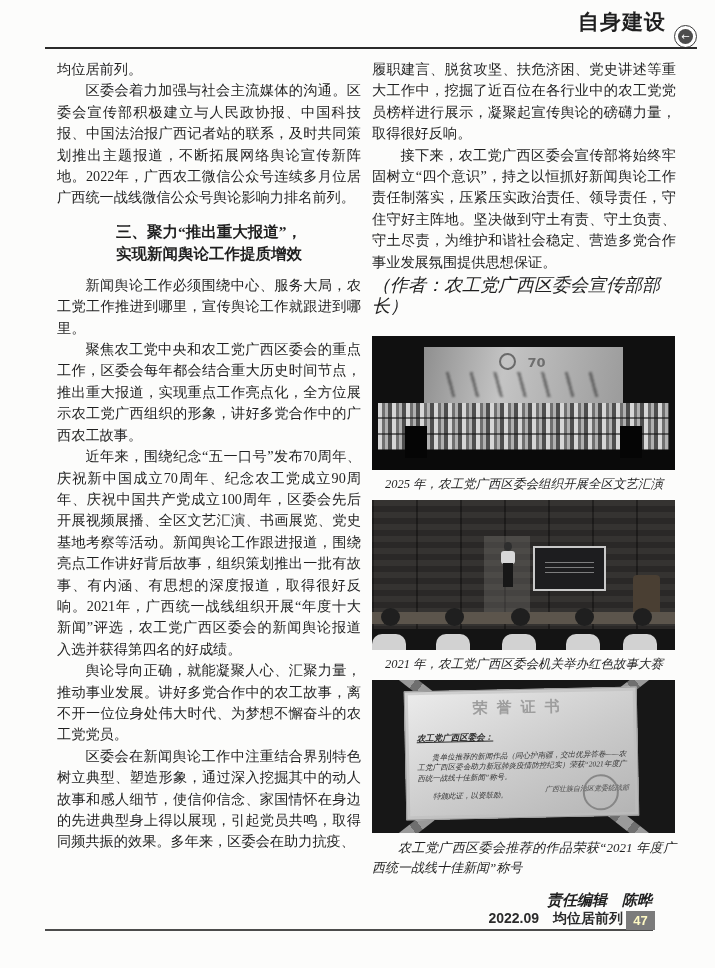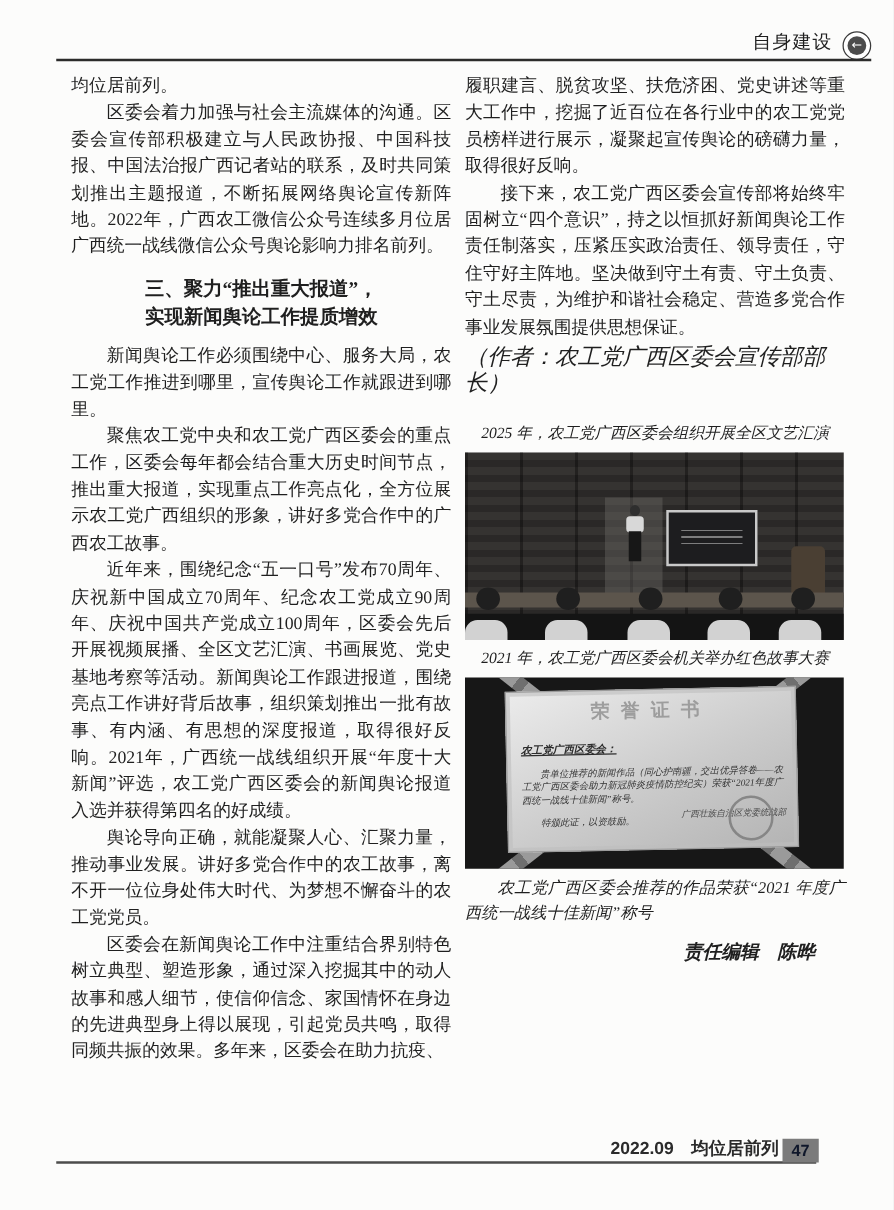--- a/index.html
+++ b/index.html
@@ -3,21 +3,21 @@
 <meta charset="utf-8">
 <style>
   html,body{margin:0;padding:0;background:#e8e8e8;}
   .page{
     position:relative; width:715px; height:968px; margin:0 auto;
     background:#fcfcfb; overflow:hidden;
     font-family:"Liberation Serif","DejaVu Serif",serif;
     color:#1f1f1f;
   }
   
-  .hdr-label{position:absolute; top:24px; right:49px; font-size:15px; font-weight:normal; letter-spacing:1px;}
+  .hdr-label{position:absolute; top:8px; right:49px; font-size:21px; font-weight:bold; letter-spacing:1px;}
   .hdr-icon{position:absolute; top:25px; right:18px; width:23px; height:23px; border:1.5px solid #3a3a3a;
     border-radius:50%; display:flex; align-items:center; justify-content:center; box-sizing:border-box; background:#fff;}
   .hdr-icon-inner{width:15px; height:15px; border-radius:50%; background:#4c4c4c; color:#fff;
     font-size:10px; line-height:15px; text-align:center; font-family:"DejaVu Sans",sans-serif;}
   .hdr-rule{position:absolute; left:45px; right:18px; top:47px; height:2px; background:#2b2b2b;}
   
   .col{position:absolute; top:59px; width:304px; font-size:14.2px; line-height:21.4px;
     text-align:justify; text-justify:inter-ideograph;}
   .col-left{left:57px;}
   .col-right{left:372px;}
@@ -86,21 +86,21 @@
   .cert-issuer{position:absolute; right:10px; bottom:16px; font-size:7px; font-style:italic; color:#4a4a4a;}
   .cert-seal{position:absolute; right:20px; bottom:6px; width:32px; height:32px; border-radius:50%;
     border:2px solid rgba(125,125,125,.85);}
   .editor{font-style:italic; font-weight:bold; text-align:right; padding-right:24px; font-size:15px; margin-top:12px;}
   
   .ftr-rule{position:absolute; left:45px; top:929px; width:608px; height:2px; background:#4c4c4c;}
   .ftr-text{position:absolute; top:910px; right:92px; font-size:14px; font-weight:bold; color:#2b2b2b;
     font-family:"Liberation Sans","DejaVu Sans",sans-serif;}
   .ftr-text .journal{margin-left:14px; font-family:"Liberation Serif","DejaVu Serif",serif;}
   .page-box{position:absolute; left:626px; top:911px; width:29px; height:19px; background:#7b7b7b;
-    color:#0f172a; font-size:13px; font-weight:bold; text-align:center; line-height:19px;
+    color:#fef9c3; font-size:13px; font-weight:bold; text-align:center; line-height:19px;
     font-family:"Liberation Sans","DejaVu Sans",sans-serif;}
 </style>
 </head>
 <body>
 
 <div class="page">
 
   <div class="hdr-label">自身建设</div>
   <div class="hdr-icon">
     <span class="hdr-icon-inner">←</span>
@@ -119,20 +119,31 @@
     <p class="p">近年来，围绕纪念“五一口号”发布70周年、庆祝新中国成立70周年、纪念农工党成立90周年、庆祝中国共产党成立100周年，区委会先后开展视频展播、全区文艺汇演、书画展览、党史基地考察等活动。新闻舆论工作跟进报道，围绕亮点工作讲好背后故事，组织策划推出一批有故事、有内涵、有思想的深度报道，取得很好反响。2021年，广西统一战线组织开展“年度十大新闻”评选，农工党广西区委会的新闻舆论报道入选并获得第四名的好成绩。</p>
     <p class="p">舆论导向正确，就能凝聚人心、汇聚力量，推动事业发展。讲好多党合作中的农工故事，离不开一位位身处伟大时代、为梦想不懈奋斗的农工党党员。</p>
     <p class="p">区委会在新闻舆论工作中注重结合界别特色树立典型、塑造形象，通过深入挖掘其中的动人故事和感人细节，使信仰信念、家国情怀在身边的先进典型身上得以展现，引起党员共鸣，取得同频共振的效果。多年来，区委会在助力抗疫、</p>
   </div>
 
   <div class="col col-right">
     <p class="p0">履职建言、脱贫攻坚、扶危济困、党史讲述等重大工作中，挖掘了近百位在各行业中的农工党党员榜样进行展示，凝聚起宣传舆论的磅礴力量，取得很好反响。</p>
     <p class="p">接下来，农工党广西区委会宣传部将始终牢固树立“四个意识”，持之以恒抓好新闻舆论工作责任制落实，压紧压实政治责任、领导责任，守住守好主阵地。坚决做到守土有责、守土负责、守土尽责，为维护和谐社会稳定、营造多党合作事业发展氛围提供思想保证。</p>
     <p class="author">（作者：农工党广西区委会宣传部部长）</p>
 
+    <div class="photo photo1">
+      <div class="p1-screen">
+        <div class="p1-ring"></div>
+        <div class="p1-badge">70</div>
+        <div class="p1-callig"></div>
+      </div>
+      <div class="p1-crowd"></div>
+      <div class="p1-floor"></div>
+      <div class="p1-speaker sl"></div>
+      <div class="p1-speaker sr"></div>
+    </div>
     <div class="caption">2025 年，农工党广西区委会组织开展全区文艺汇演</div>
 
     <div class="photo photo2">
       <div class="p2-door"></div>
       <div class="p2-screen">
         <div class="p2-screen-text"></div>
       </div>
       <div class="p2-person-head"></div>
       <div class="p2-person-shirt"></div>
       <div class="p2-person-pants"></div>

